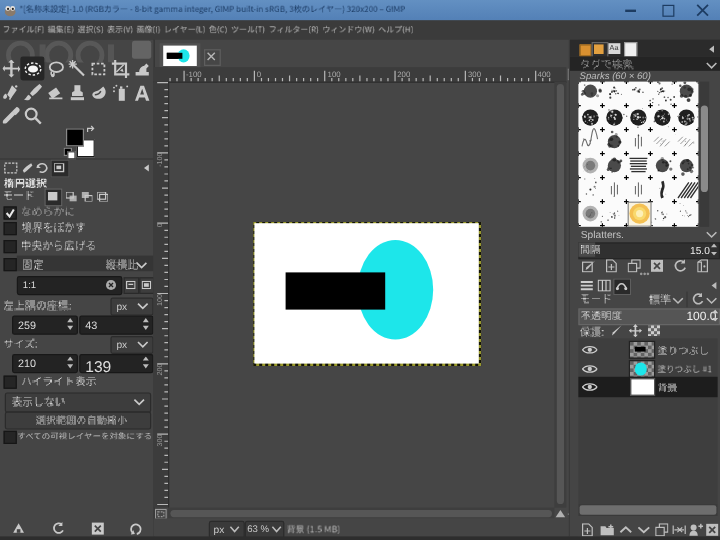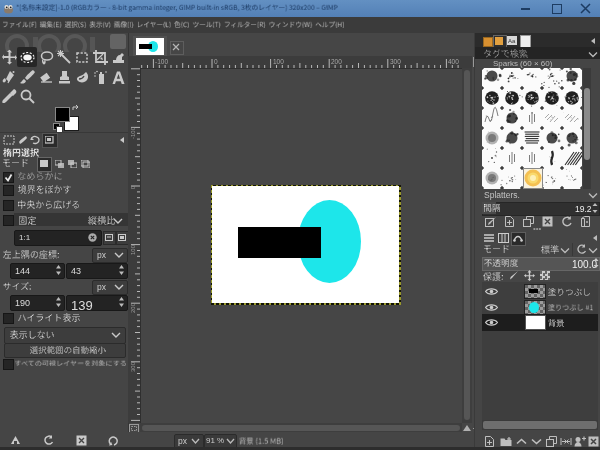--- a/index.html
+++ b/index.html
@@ -241,21 +241,21 @@
         <path fill="#c8c8c8" fill-opacity="0.55" d="M3 0h1v1h-1zM19 0h2v1h-2zM22 0h4v1h-4zM40 0h1v1h-1zM49 0h4v1h-4zM2 1h2v1h-2zM18 1h1v1h-1zM20 1h6v1h-6zM30 1h3v1h-3zM37 1h7v1h-7zM46 1h1v1h-1zM49 1h4v1h-4zM1 2h7v1h-7zM13 2h1v1h-1zM19 2h1v1h-1zM22 2h4v1h-4zM29 2h1v1h-1zM31 2h1v1h-1zM33 2h2v1h-2zM37 2h1v1h-1zM47 2h6v1h-6zM2 3h1v1h-1zM14 3h3v1h-3zM19 3h1v1h-1zM22 3h4v1h-4zM28 3h1v1h-1zM31 3h1v1h-1zM34 3h1v1h-1zM37 3h1v1h-1zM39 3h1v1h-1zM42 3h1v1h-1zM46 3h2v1h-2zM49 3h4v1h-4zM3 4h5v1h-5zM18 4h1v1h-1zM20 4h1v1h-1zM22 4h3v1h-3zM28 4h1v1h-1zM30 4h2v1h-2zM34 4h1v1h-1zM37 4h5v1h-5zM43 4h1v1h-1zM1 5h1v1h-1zM5 5h1v1h-1zM18 5h1v1h-1zM20 5h1v1h-1zM23 5h3v1h-3zM28 5h1v1h-1zM30 5h1v1h-1zM34 5h1v1h-1zM37 5h1v1h-1zM40 5h2v1h-2zM46 5h1v1h-1zM50 5h3v1h-3zM1 6h1v1h-1zM5 6h1v1h-1zM19 6h1v1h-1zM21 6h1v1h-1zM23 6h3v1h-3zM28 6h3v1h-3zM33 6h2v1h-2zM40 6h2v1h-2zM49 6h4v1h-4zM0 7h1v1h-1zM4 7h2v1h-2zM10 7h7v1h-7zM18 7h1v1h-1zM21 7h1v1h-1zM25 7h1v1h-1zM29 7h1v1h-1zM32 7h2v1h-2zM36 7h1v1h-1zM40 7h2v1h-2zM55 7h1v1h-1zM2 8h6v1h-6zM21 8h1v1h-1zM25 8h1v1h-1zM38 8h6v1h-6zM50 8h1v1h-1z"></path>
         <path fill="#c8c8c8" fill-opacity="0.25" d="M12 0h2v1h-2zM18 0h1v1h-1zM21 0h1v1h-1zM41 0h1v1h-1zM46 0h3v1h-3zM53 0h1v1h-1zM0 1h2v1h-2zM4 1h4v1h-4zM12 1h2v1h-2zM19 1h1v1h-1zM29 1h1v1h-1zM33 1h1v1h-1zM44 1h1v1h-1zM47 1h1v1h-1zM53 1h1v1h-1zM0 2h1v1h-1zM12 2h1v1h-1zM18 2h1v1h-1zM20 2h2v1h-2zM28 2h1v1h-1zM30 2h1v1h-1zM36 2h1v1h-1zM39 2h3v1h-3zM43 2h1v1h-1zM45 2h1v1h-1zM53 2h1v1h-1zM12 3h1v1h-1zM18 3h1v1h-1zM20 3h2v1h-2zM30 3h1v1h-1zM36 3h1v1h-1zM38 3h1v1h-1zM40 3h2v1h-2zM43 3h1v1h-1zM48 3h1v1h-1zM53 3h2v1h-2zM12 4h2v1h-2zM21 4h1v1h-1zM25 4h1v1h-1zM27 4h1v1h-1zM42 4h1v1h-1zM44 4h1v1h-1zM49 4h4v1h-4zM2 5h1v1h-1zM4 5h1v1h-1zM12 5h2v1h-2zM19 5h1v1h-1zM22 5h1v1h-1zM26 5h2v1h-2zM31 5h1v1h-1zM36 5h1v1h-1zM38 5h2v1h-2zM42 5h2v1h-2zM45 5h1v1h-1zM47 5h3v1h-3zM53 5h1v1h-1zM0 6h1v1h-1zM4 6h1v1h-1zM12 6h2v1h-2zM18 6h1v1h-1zM20 6h1v1h-1zM22 6h1v1h-1zM26 6h1v1h-1zM36 6h4v1h-4zM42 6h2v1h-2zM45 6h4v1h-4zM53 6h1v1h-1zM55 6h1v1h-1zM1 7h3v1h-3zM6 7h2v1h-2zM9 7h1v1h-1zM19 7h1v1h-1zM22 7h2v1h-2zM26 7h1v1h-1zM28 7h1v1h-1zM31 7h1v1h-1zM37 7h2v1h-2zM43 7h1v1h-1zM46 7h9v1h-9zM9 8h8v1h-8zM18 8h2v1h-2zM32 8h1v1h-1zM36 8h2v1h-2zM44 8h1v1h-1zM46 8h3v1h-3zM53 8h1v1h-1z"></path>
       </svg>
     </div>
     <div class="abs" style="left:92px;top:248px;width:34px;height:13px;background:#3d3d3d;border:1px solid #2b2b2b;border-radius:2px"></div>
     <div class="abs" style="left:97px;top:250px;font-size:8.5px;color:#ccc">px</div>
     <svg class="abs" style="left:114px;top:251px" width="10" height="8">
       <path d="M1 2l4 4 4-4" fill="none" stroke="#c9c9c9" stroke-width="1.4"></path>
     </svg>
     <div class="abs" style="left:10px;top:263px;width:53px;height:14px;background:#232323;border:1px solid #181818;border-radius:2px"></div>
-    <div class="abs" style="left:15px;top:265.5px;font-size:9px;color:#ddd">144</div>
+    <div class="abs" style="left:15px;top:265.5px;font-size:9px;color:#ddd">259</div>
     <svg class="abs" style="left:55px;top:265px" width="7" height="11">
       <path d="M3.5 0L6 3.5H1z" fill="#bbb"></path>
       <path d="M3.5 10L1 6.5h5z" fill="#bbb"></path>
     </svg>
     <div class="abs" style="left:66px;top:263px;width:60px;height:14px;background:#232323;border:1px solid #181818;border-radius:2px"></div>
     <div class="abs" style="left:71px;top:265.5px;font-size:9px;color:#ddd">43</div>
     <svg class="abs" style="left:118px;top:265px" width="7" height="11">
       <path d="M3.5 0L6 3.5H1z" fill="#bbb"></path>
       <path d="M3.5 10L1 6.5h5z" fill="#bbb"></path>
     </svg>
@@ -265,21 +265,21 @@
         <path fill="#c8c8c8" fill-opacity="0.55" d="M24 0h1v1h-1zM2 1h1v1h-1zM5 1h1v1h-1zM15 1h1v1h-1zM23 1h2v1h-2zM1 2h1v1h-1zM3 2h2v1h-2zM6 2h1v1h-1zM13 2h2v1h-2zM22 2h2v1h-2zM1 3h2v1h-2zM5 3h1v1h-1zM12 3h1v1h-1zM22 3h1v1h-1zM27 3h1v1h-1zM2 4h1v1h-1zM5 4h1v1h-1zM10 4h2v1h-2zM13 4h1v1h-1zM21 4h2v1h-2zM5 5h1v1h-1zM13 5h1v1h-1zM20 5h3v1h-3zM4 6h1v1h-1zM13 6h1v1h-1zM19 6h2v1h-2zM27 6h1v1h-1zM3 7h1v1h-1zM13 7h1v1h-1zM18 7h1v1h-1zM24 7h1v1h-1zM27 7h1v1h-1z"></path>
         <path fill="#c8c8c8" fill-opacity="0.25" d="M5 0h1v1h-1zM25 0h1v1h-1zM14 1h1v1h-1zM18 1h5v1h-5zM25 1h1v1h-1zM0 2h1v1h-1zM7 2h1v1h-1zM19 2h3v1h-3zM0 3h1v1h-1zM3 3h2v1h-2zM6 3h2v1h-2zM11 3h1v1h-1zM23 3h1v1h-1zM26 3h1v1h-1zM9 4h1v1h-1zM12 4h1v1h-1zM2 5h1v1h-1zM4 5h1v1h-1zM23 5h1v1h-1zM5 6h1v1h-1zM12 6h1v1h-1zM24 6h1v1h-1zM26 6h1v1h-1zM4 7h1v1h-1zM19 7h1v1h-1zM23 7h1v1h-1zM26 7h1v1h-1z"></path>
       </svg>
     </div>
     <div class="abs" style="left:92px;top:280px;width:34px;height:13px;background:#3d3d3d;border:1px solid #2b2b2b;border-radius:2px"></div>
     <div class="abs" style="left:97px;top:282px;font-size:8.5px;color:#ccc">px</div>
     <svg class="abs" style="left:114px;top:283px" width="10" height="8">
       <path d="M1 2l4 4 4-4" fill="none" stroke="#c9c9c9" stroke-width="1.4"></path>
     </svg>
     <div class="abs" style="left:10px;top:295px;width:53px;height:14px;background:#232323;border:1px solid #181818;border-radius:2px"></div>
-    <div class="abs" style="left:15px;top:297.5px;font-size:9px;color:#ddd">190</div>
+    <div class="abs" style="left:15px;top:297.5px;font-size:9px;color:#ddd">210</div>
     <svg class="abs" style="left:55px;top:297px" width="7" height="11">
       <path d="M3.5 0L6 3.5H1z" fill="#bbb"></path>
       <path d="M3.5 10L1 6.5h5z" fill="#bbb"></path>
     </svg>
     <div class="abs" style="left:66px;top:295px;width:60px;height:14px;background:#232323;border:1px solid #181818;border-radius:2px"></div>
     <div class="abs" style="left:71px;top:297.5px;font-size:13px;color:#ddd">139</div>
     <svg class="abs" style="left:118px;top:297px" width="7" height="11">
       <path d="M3.5 0L6 3.5H1z" fill="#bbb"></path>
       <path d="M3.5 10L1 6.5h5z" fill="#bbb"></path>
     </svg>
@@ -501,21 +501,21 @@
     <svg class="abs" style="left:473px;top:424px" width="9" height="9">
       <path d="M4.5 0v9M0 4.5h9M2 2l5 5M7 2L2 7" stroke="#9a9a9a" stroke-width="1"></path>
     </svg>
     <div class="abs" style="left:128px;top:432px;width:354px;height:15px;background:#454545"></div>
     <div class="abs" style="left:174px;top:434px;width:28px;height:13px;background:#3a3a3a;border:1px solid #2b2b2b;border-radius:2px"></div>
     <div class="abs" style="left:178px;top:436px;font-size:8.5px;color:#ccc">px</div>
     <svg class="abs" style="left:191px;top:438px" width="9" height="7">
       <path d="M1 1l3.5 4L8 1" fill="none" stroke="#bbb" stroke-width="1.3"></path>
     </svg>
     <div class="abs" style="left:204px;top:434px;width:31px;height:13px;background:#3a3a3a;border:1px solid #2b2b2b;border-radius:2px"></div>
-    <div class="abs" style="left:206px;top:436px;font-size:8px;color:#ccc">91 %</div>
+    <div class="abs" style="left:206px;top:436px;font-size:8px;color:#ccc">63 %</div>
     <svg class="abs" style="left:226px;top:438px" width="9" height="7">
       <path d="M1 1l3.5 4L8 1" fill="none" stroke="#bbb" stroke-width="1.3"></path>
     </svg>
     <div style="position:absolute;left:239px;top:437px">
       <svg width="44" height="8.3" viewBox="0 0 53 10" style="display:block">
         <path fill="#c8c8c8" d="M25 2h1v1h-1zM43 2h1v1h-1zM46 2h1v1h-1zM49 2h1v1h-1zM13 3h1v1h-1zM46 4h1v1h-1zM48 4h1v1h-1zM34 5h1v1h-1zM34 6h1v1h-1zM25 7h1v1h-1zM46 7h1v1h-1z"></path>
         <path fill="#c8c8c8" fill-opacity="0.55" d="M2 1h1v1h-1zM5 1h2v1h-2zM10 1h6v1h-6zM21 1h1v1h-1zM32 1h2v1h-2zM46 1h3v1h-3zM51 1h1v1h-1zM2 2h1v1h-1zM5 2h1v1h-1zM10 2h2v1h-2zM15 2h1v1h-1zM21 2h1v1h-1zM24 2h1v1h-1zM31 2h2v1h-2zM38 2h2v1h-2zM42 2h1v1h-1zM48 2h1v1h-1zM52 2h1v1h-1zM2 3h1v1h-1zM5 3h3v1h-3zM10 3h3v1h-3zM14 3h2v1h-2zM21 3h1v1h-1zM25 3h1v1h-1zM31 3h1v1h-1zM38 3h2v1h-2zM42 3h2v1h-2zM46 3h1v1h-1zM49 3h1v1h-1zM52 3h1v1h-1zM2 4h3v1h-3zM6 4h1v1h-1zM10 4h6v1h-6zM21 4h1v1h-1zM25 4h1v1h-1zM31 4h4v1h-4zM38 4h2v1h-2zM42 4h2v1h-2zM47 4h1v1h-1zM49 4h1v1h-1zM52 4h1v1h-1zM1 5h2v1h-2zM6 5h1v1h-1zM11 5h1v1h-1zM15 5h1v1h-1zM25 5h1v1h-1zM38 5h1v1h-1zM40 5h2v1h-2zM43 5h1v1h-1zM46 5h1v1h-1zM49 5h1v1h-1zM52 5h1v1h-1zM1 6h2v1h-2zM6 6h1v1h-1zM11 6h5v1h-5zM21 6h1v1h-1zM25 6h1v1h-1zM38 6h1v1h-1zM40 6h2v1h-2zM43 6h1v1h-1zM46 6h1v1h-1zM49 6h2v1h-2zM52 6h1v1h-1zM1 7h2v1h-2zM6 7h1v1h-1zM11 7h1v1h-1zM13 7h1v1h-1zM15 7h1v1h-1zM21 7h1v1h-1zM24 7h1v1h-1zM26 7h1v1h-1zM29 7h1v1h-1zM31 7h3v1h-3zM38 7h1v1h-1zM43 7h1v1h-1zM47 7h3v1h-3zM52 7h1v1h-1zM1 8h1v1h-1zM6 8h1v1h-1zM10 8h1v1h-1zM12 8h2v1h-2zM16 8h1v1h-1zM21 8h1v1h-1zM52 8h1v1h-1zM51 9h1v1h-1z"></path>
         <path fill="#c8c8c8" fill-opacity="0.25" d="M2 0h4v1h-4zM7 0h1v1h-1zM10 0h6v1h-6zM0 1h2v1h-2zM3 1h2v1h-2zM7 1h1v1h-1zM16 1h1v1h-1zM22 1h1v1h-1zM24 1h2v1h-2zM31 1h1v1h-1zM34 1h1v1h-1zM38 1h2v1h-2zM43 1h1v1h-1zM52 1h1v1h-1zM1 2h1v1h-1zM3 2h2v1h-2zM7 2h2v1h-2zM12 2h3v1h-3zM16 2h1v1h-1zM33 2h2v1h-2zM45 2h1v1h-1zM47 2h1v1h-1zM51 2h1v1h-1zM0 3h2v1h-2zM3 3h1v1h-1zM16 3h1v1h-1zM20 3h1v1h-1zM32 3h1v1h-1zM45 3h1v1h-1zM1 4h1v1h-1zM5 4h1v1h-1zM9 4h1v1h-1zM16 4h1v1h-1zM20 4h1v1h-1zM40 4h2v1h-2zM45 4h1v1h-1zM3 5h3v1h-3zM7 5h1v1h-1zM10 5h1v1h-1zM12 5h3v1h-3zM20 5h2v1h-2zM39 5h1v1h-1zM42 5h1v1h-1zM45 5h1v1h-1zM48 5h1v1h-1zM50 5h1v1h-1zM3 6h3v1h-3zM10 6h1v1h-1zM20 6h1v1h-1zM45 6h1v1h-1zM3 7h3v1h-3zM7 7h1v1h-1zM10 7h1v1h-1zM12 7h1v1h-1zM14 7h1v1h-1zM16 7h1v1h-1zM23 7h1v1h-1zM28 7h1v1h-1zM34 7h1v1h-1zM41 7h1v1h-1zM45 7h1v1h-1zM2 8h1v1h-1zM5 8h1v1h-1zM9 8h1v1h-1zM24 8h3v1h-3zM32 8h1v1h-1zM46 8h3v1h-3zM51 8h1v1h-1zM21 9h2v1h-2z"></path>
       </svg>
     </div>
@@ -534,21 +534,21 @@
     <div style="position:absolute;left:484px;top:48.5px">
       <svg width="44" height="9" viewBox="0 0 44 9" shape-rendering="crispEdges" style="display:block">
         <path fill="#8f8f8f" d="M2 1h1v1h-1zM11 2h1v1h-1zM21 2h1v1h-1zM27 2h1v1h-1zM29 2h1v1h-1zM27 4h1v1h-1zM4 5h2v1h-2zM38 5h1v1h-1zM13 6h1v1h-1zM32 6h1v1h-1z"></path>
         <path fill="#8f8f8f" fill-opacity="0.55" d="M30 0h2v1h-2zM38 0h1v1h-1zM11 1h1v1h-1zM14 1h1v1h-1zM20 1h4v1h-4zM27 1h1v1h-1zM30 1h1v1h-1zM32 1h1v1h-1zM35 1h7v1h-7zM2 2h5v1h-5zM10 2h1v1h-1zM12 2h3v1h-3zM18 2h1v1h-1zM26 2h1v1h-1zM28 2h1v1h-1zM30 2h4v1h-4zM36 2h1v1h-1zM38 2h2v1h-2zM41 2h1v1h-1zM1 3h1v1h-1zM5 3h1v1h-1zM10 3h1v1h-1zM14 3h1v1h-1zM23 3h2v1h-2zM27 3h1v1h-1zM31 3h1v1h-1zM35 3h1v1h-1zM37 3h2v1h-2zM40 3h1v1h-1zM42 3h1v1h-1zM0 4h1v1h-1zM3 4h1v1h-1zM5 4h1v1h-1zM9 4h1v1h-1zM14 4h1v1h-1zM20 4h1v1h-1zM28 4h6v1h-6zM37 4h1v1h-1zM39 4h2v1h-2zM13 5h2v1h-2zM20 5h1v1h-1zM27 5h5v1h-5zM33 5h1v1h-1zM39 5h1v1h-1zM41 5h1v1h-1zM4 6h3v1h-3zM21 6h1v1h-1zM28 6h1v1h-1zM31 6h1v1h-1zM36 6h7v1h-7zM2 7h2v1h-2zM11 7h2v1h-2zM22 7h2v1h-2zM28 7h1v1h-1zM31 7h1v1h-1zM33 7h1v1h-1zM37 7h1v1h-1zM39 7h1v1h-1zM42 7h1v1h-1zM11 8h1v1h-1zM30 8h1v1h-1zM34 8h1v1h-1zM36 8h1v1h-1zM43 8h1v1h-1z"></path>
         <path fill="#8f8f8f" fill-opacity="0.25" d="M2 0h1v1h-1zM14 0h2v1h-2zM27 0h1v1h-1zM3 1h3v1h-3zM10 1h1v1h-1zM15 1h1v1h-1zM17 1h3v1h-3zM29 1h1v1h-1zM31 1h1v1h-1zM1 2h1v1h-1zM17 2h1v1h-1zM19 2h2v1h-2zM22 2h1v1h-1zM35 2h1v1h-1zM37 2h1v1h-1zM40 2h1v1h-1zM42 2h1v1h-1zM0 3h1v1h-1zM2 3h1v1h-1zM6 3h1v1h-1zM9 3h1v1h-1zM20 3h2v1h-2zM28 3h1v1h-1zM30 3h1v1h-1zM32 3h1v1h-1zM36 3h1v1h-1zM39 3h1v1h-1zM41 3h1v1h-1zM1 4h1v1h-1zM4 4h1v1h-1zM10 4h1v1h-1zM21 4h1v1h-1zM23 4h2v1h-2zM36 4h1v1h-1zM38 4h1v1h-1zM21 5h1v1h-1zM26 5h1v1h-1zM32 5h1v1h-1zM34 5h1v1h-1zM36 5h2v1h-2zM40 5h1v1h-1zM42 5h1v1h-1zM3 6h1v1h-1zM12 6h1v1h-1zM22 6h1v1h-1zM26 6h2v1h-2zM30 6h1v1h-1zM33 6h1v1h-1zM43 6h1v1h-1zM24 7h1v1h-1zM30 7h1v1h-1zM32 7h1v1h-1zM34 7h1v1h-1zM36 7h1v1h-1zM40 7h2v1h-2zM43 7h1v1h-1zM2 8h1v1h-1zM10 8h1v1h-1zM23 8h2v1h-2zM28 8h2v1h-2zM31 8h1v1h-1zM37 8h1v1h-1zM39 8h2v1h-2zM42 8h1v1h-1z"></path>
       </svg>
     </div>
     <svg class="abs" style="left:588px;top:51px" width="10" height="8">
       <path d="M1 1.5l4 4 4-4" fill="none" stroke="#bbb" stroke-width="1.3"></path>
     </svg>
-    <div class="abs" style="left:493px;top:59px;font-size:8px;color:#bdbdbd">Sparks (60 × 60)</div>
+    <div class="abs" style="left:483px;top:59px;font-size:8px;font-style:italic;color:#bdbdbd">Sparks (60 × 60)</div>
     <div class="abs" style="left:482px;top:68px;width:100px;height:121px;background:#fbfbfb"></div>
     <svg class="abs" style="left:482px;top:68px" width="100" height="121" viewBox="0 0 100 121">
       <path d="M-2 -0.5h4v1h-4z M-0.5 -2h1v4h-1zM-2 19.5h4v1h-4z M-0.5 18h1v4h-1zM-2 39.5h4v1h-4z M-0.5 38h1v4h-1zM-2 59.5h4v1h-4z M-0.5 58h1v4h-1zM-2 79.5h4v1h-4z M-0.5 78h1v4h-1zM-2 99.5h4v1h-4z M-0.5 98h1v4h-1zM-2 119.5h4v1h-4z M-0.5 118h1v4h-1zM18 -0.5h4v1h-4z M19.5 -2h1v4h-1zM18 19.5h4v1h-4z M19.5 18h1v4h-1zM18 39.5h4v1h-4z M19.5 38h1v4h-1zM18 59.5h4v1h-4z M19.5 58h1v4h-1zM18 79.5h4v1h-4z M19.5 78h1v4h-1zM18 99.5h4v1h-4z M19.5 98h1v4h-1zM18 119.5h4v1h-4z M19.5 118h1v4h-1zM38 -0.5h4v1h-4z M39.5 -2h1v4h-1zM38 19.5h4v1h-4z M39.5 18h1v4h-1zM38 39.5h4v1h-4z M39.5 38h1v4h-1zM38 59.5h4v1h-4z M39.5 58h1v4h-1zM38 79.5h4v1h-4z M39.5 78h1v4h-1zM38 99.5h4v1h-4z M39.5 98h1v4h-1zM38 119.5h4v1h-4z M39.5 118h1v4h-1zM58 -0.5h4v1h-4z M59.5 -2h1v4h-1zM58 19.5h4v1h-4z M59.5 18h1v4h-1zM58 39.5h4v1h-4z M59.5 38h1v4h-1zM58 59.5h4v1h-4z M59.5 58h1v4h-1zM58 79.5h4v1h-4z M59.5 78h1v4h-1zM58 99.5h4v1h-4z M59.5 98h1v4h-1zM58 119.5h4v1h-4z M59.5 118h1v4h-1zM78 -0.5h4v1h-4z M79.5 -2h1v4h-1zM78 19.5h4v1h-4z M79.5 18h1v4h-1zM78 39.5h4v1h-4z M79.5 38h1v4h-1zM78 59.5h4v1h-4z M79.5 58h1v4h-1zM78 79.5h4v1h-4z M79.5 78h1v4h-1zM78 99.5h4v1h-4z M79.5 98h1v4h-1zM78 119.5h4v1h-4z M79.5 118h1v4h-1zM98 -0.5h4v1h-4z M99.5 -2h1v4h-1zM98 19.5h4v1h-4z M99.5 18h1v4h-1zM98 39.5h4v1h-4z M99.5 38h1v4h-1zM98 59.5h4v1h-4z M99.5 58h1v4h-1zM98 79.5h4v1h-4z M99.5 78h1v4h-1zM98 99.5h4v1h-4z M99.5 98h1v4h-1zM98 119.5h4v1h-4z M99.5 118h1v4h-1z" fill="#000"></path>
       <circle cx="10" cy="8" r="5.5" fill="#1e1e1e" opacity="0.8"></circle>
       <circle cx="4.7" cy="9.7" r="1.5" fill="#1e1e1e" opacity="0.61"></circle>
       <circle cx="4.3" cy="7.7" r="0.8" fill="#1e1e1e" opacity="0.63"></circle>
       <circle cx="5.2" cy="2.9" r="0.7" fill="#1e1e1e" opacity="0.54"></circle>
       <circle cx="16.0" cy="11.8" r="1.3" fill="#1e1e1e" opacity="0.42"></circle>
       <circle cx="18.0" cy="7.1" r="1.3" fill="#1e1e1e" opacity="0.68"></circle>
       <circle cx="11.3" cy="9.9" r="1.1" fill="#1e1e1e" opacity="0.43"></circle>
@@ -929,21 +929,21 @@
     </svg>
     <div class="abs" style="left:482px;top:202px;width:116px;height:12px;background:#303030;border:1px solid #262626"></div>
     <div class="abs" style="left:482px;top:202px;width:14px;height:12px;background:#4a4a4a"></div>
     <div style="position:absolute;left:484px;top:204px">
       <svg width="16" height="8" viewBox="0 0 16 8" shape-rendering="crispEdges" style="display:block">
         <path fill="#e0e0e0" d="M0 0h1v1h-1zM0 2h1v1h-1z"></path>
         <path fill="#e0e0e0" fill-opacity="0.55" d="M1 0h2v1h-2zM4 0h3v1h-3zM9 0h2v1h-2zM12 0h4v1h-4zM0 1h1v1h-1zM2 1h1v1h-1zM4 1h1v1h-1zM6 1h1v1h-1zM12 1h1v1h-1zM14 1h1v1h-1zM1 2h2v1h-2zM4 2h3v1h-3zM9 2h1v1h-1zM12 2h1v1h-1zM14 2h1v1h-1zM0 3h1v1h-1zM6 3h1v1h-1zM12 3h4v1h-4zM0 4h1v1h-1zM2 4h3v1h-3zM6 4h1v1h-1zM10 4h6v1h-6zM0 5h1v1h-1zM2 5h1v1h-1zM4 5h1v1h-1zM6 5h1v1h-1zM9 5h3v1h-3zM14 5h2v1h-2zM0 6h1v1h-1zM2 6h1v1h-1zM4 6h1v1h-1zM6 6h1v1h-1zM11 6h1v1h-1zM13 6h1v1h-1zM15 6h1v1h-1zM0 7h1v1h-1zM5 7h2v1h-2zM11 7h1v1h-1zM15 7h1v1h-1z"></path>
         <path fill="#e0e0e0" fill-opacity="0.25" d="M3 0h1v1h-1zM8 0h1v1h-1zM11 0h1v1h-1zM1 1h1v1h-1zM3 1h1v1h-1zM5 1h1v1h-1zM8 1h4v1h-4zM13 1h1v1h-1zM15 1h1v1h-1zM3 2h1v1h-1zM8 2h1v1h-1zM10 2h2v1h-2zM13 2h1v1h-1zM15 2h1v1h-1zM2 3h3v1h-3zM8 3h4v1h-4zM7 4h3v1h-3zM3 5h1v1h-1zM7 5h2v1h-2zM12 5h2v1h-2zM3 6h1v1h-1zM5 6h1v1h-1zM7 6h3v1h-3zM2 7h1v1h-1zM8 7h2v1h-2zM13 7h2v1h-2z"></path>
       </svg>
     </div>
-    <div class="abs" style="left:575px;top:203.5px;font-size:8.5px;color:#eee">19.2</div>
+    <div class="abs" style="left:575px;top:203.5px;font-size:8.5px;color:#eee">15.0</div>
     <svg class="abs" style="left:592px;top:203px" width="6" height="10">
       <path d="M3 0L5.5 3H0.5z" fill="#bbb"></path>
       <path d="M3 10L0.5 7H5.5z" fill="#bbb"></path>
     </svg>
     <svg class="abs" style="left:485px;top:216px" width="12" height="11">
       <rect x="0.5" y="2.5" width="8" height="8" fill="none" stroke="#bfbfbf"></rect>
       <path d="M11 1L5 8l-2 1 .6-2.2z" fill="#bfbfbf"></path>
     </svg>
     <svg class="abs" style="left:504px;top:216px" width="11" height="11">
       <path d="M1.5 0.5h5l3 3v7h-8z" fill="none" stroke="#bfbfbf"></path>

